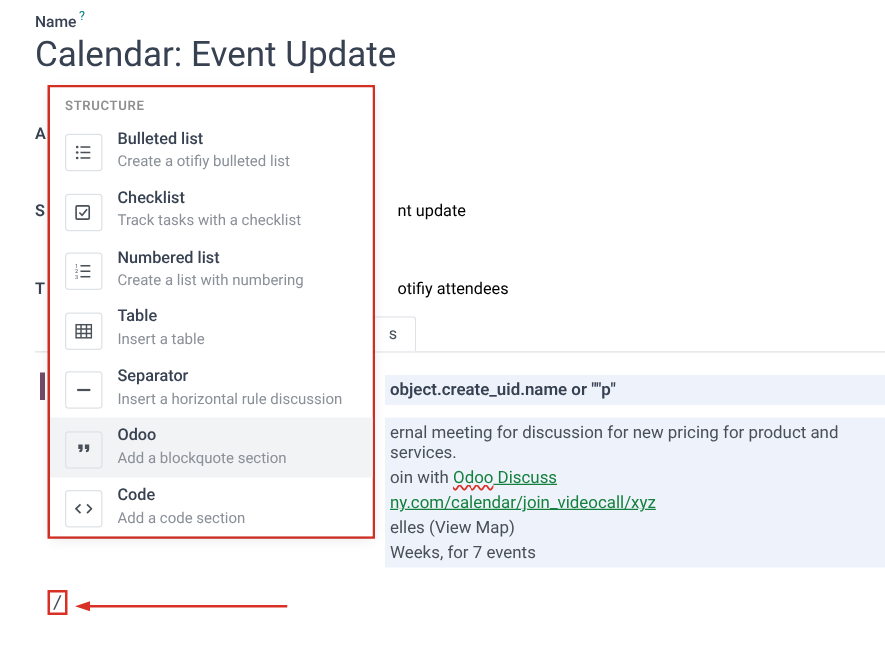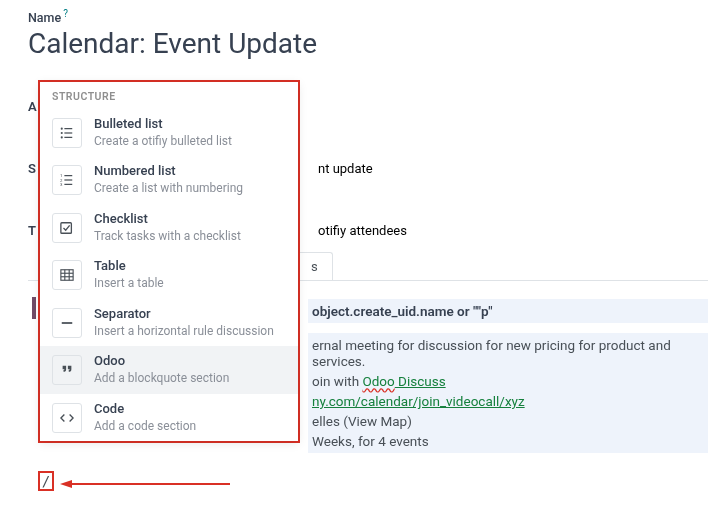--- a/index.html
+++ b/index.html
@@ -16,24 +16,24 @@
 .tab { display: inline-block; padding: 6px 14px; border: 1px solid #dee2e6; border-bottom: none; background: #fff; font-size: 13px; color: #495057; border-radius: 3px 3px 0 0; margin-left: 268px; }
 .content-area { position: relative; padding-left: 10px; }
 .sidebar-accent { position: absolute; left: 4px; top: -2px; width: 4px; height: 22px; background: #714b67; }
 .content-block { background: #eef3fb; padding: 2px 0; }
 .line { padding: 2px 4px; font-size: 13.5px; color: #495057; }
 .line.bold { font-weight: 600; color: #374151; }
 .line .link { color: #15803d; text-decoration: underline; }
 .line .squiggle { text-decoration: underline wavy #d93025; }
 .slash-box { margin-top: 18px; width: 16px; height: 20px; border: 2px solid #d93025; display: flex; align-items: center; justify-content: center; font-family: monospace; font-size: 14px; color: #495057; position: relative; }
 .arrow-svg { position: absolute; left: 20px; top: 6px; }
-.popup-wrap { position: absolute; top: 80px; left: 38px; width: 262px; border: 2px solid #d93025; background: #fff; padding-bottom: 0; z-index: 10; }
+.popup-wrap { position: absolute; top: 68px; left: 38px; width: 262px; border: 2px solid #d93025; background: #fff; padding-bottom: 0; z-index: 10; }
 .popup { background: #fff; box-shadow: 0 2px 10px rgba(0,0,0,.1); }
 .popup-header { font-size: 10.5px; font-weight: 600; letter-spacing: .5px; color: #8f8f8f; padding: 8px 12px 6px; }
-.popup-item { display: flex; align-items: center; padding: 7px 12px; cursor: pointer; }
+.popup-item { display: flex; align-items: flex-end; padding: 7px 12px; cursor: pointer; }
 .popup-item.hover { background: #f1f3f5; }
 .popup-icon { width: 30px; height: 30px; border: 1px solid #dee2e6; border-radius: 3px; display: flex; align-items: center; justify-content: center; margin-right: 12px; flex-shrink: 0; color: #495057; }
 .popup-text { display: flex; flex-direction: column; }
 .popup-title { font-size: 13px; color: #374151; font-weight: 500; line-height: 1.3; }
 .popup-desc { font-size: 12px; color: #8a8f98; line-height: 1.3; margin-top: 1px; }
 </style>
 </head>
 <body>
 
 <div>
@@ -69,21 +69,21 @@
     <div class="content-block">
       <div class="line bold">object.create_uid.name or ""p"</div>
     </div>
     <div class="content-block" style="margin-top:10px;">
       <div class="line">ernal meeting for discussion for new pricing for product and services.</div>
       <div class="line">
         <span>oin with </span><span class="link squiggle"><span>Odoo</span></span><span class="link"> Discuss</span>
       </div>
       <div class="line"><span class="link">ny.com/calendar/join_videocall/xyz</span></div>
       <div class="line">elles (View Map)</div>
-      <div class="line">Weeks, for 4 events</div>
+      <div class="line">Weeks, for 7 events</div>
     </div>
   </div>
   <div class="slash-box">
     <span>/</span>
     <svg class="arrow-svg" width="170" height="10" viewBox="0 0 170 10">
       <line x1="170" y1="5" x2="8" y2="5" stroke="#d93025" stroke-width="2"></line>
       <polygon points="0,5 12,1 12,9" fill="#d93025"></polygon>
     </svg>
   </div>
 </div>
@@ -104,45 +104,45 @@
           </svg>
       </div>
       <div class="popup-text">
         <span class="popup-title">Bulleted list</span>
         <span class="popup-desc">Create a otifiy bulleted list</span>
       </div>
     </div>
 
     <div class="popup-item">
       <div class="popup-icon">
+        <svg width="14" height="14" viewBox="0 0 16 16" fill="none" stroke="currentColor" stroke-width="1.5">
+            <rect x="1" y="2" width="12" height="12" rx="1"></rect>
+            <path d="M4 8l2.5 2.5L11 5"></path>
+          </svg>
+      </div>
+      <div class="popup-text">
+        <span class="popup-title">Checklist</span>
+        <span class="popup-desc">Track tasks with a checklist</span>
+      </div>
+    </div>
+
+    <div class="popup-item">
+      <div class="popup-icon">
         <svg width="14" height="14" viewBox="0 0 16 16" fill="currentColor">
             <text x="0" y="5" font-size="5">1</text>
             <rect x="5" y="2.3" width="9" height="1.4"></rect>
             <text x="0" y="10" font-size="5">2</text>
             <rect x="5" y="7.3" width="9" height="1.4"></rect>
             <text x="0" y="15" font-size="5">3</text>
             <rect x="5" y="12.3" width="9" height="1.4"></rect>
           </svg>
       </div>
       <div class="popup-text">
         <span class="popup-title">Numbered list</span>
         <span class="popup-desc">Create a list with numbering</span>
-      </div>
-    </div>
-
-    <div class="popup-item">
-      <div class="popup-icon">
-        <svg width="14" height="14" viewBox="0 0 16 16" fill="none" stroke="currentColor" stroke-width="1.5">
-            <rect x="1" y="2" width="12" height="12" rx="1"></rect>
-            <path d="M4 8l2.5 2.5L11 5"></path>
-          </svg>
-      </div>
-      <div class="popup-text">
-        <span class="popup-title">Checklist</span>
-        <span class="popup-desc">Track tasks with a checklist</span>
       </div>
     </div>
 
     <div class="popup-item">
       <div class="popup-icon">
         <svg width="14" height="14" viewBox="0 0 16 16" fill="none" stroke="currentColor" stroke-width="1.3">
             <rect x="1" y="2" width="14" height="12"></rect>
             <line x1="1" y1="6" x2="15" y2="6"></line>
             <line x1="1" y1="10" x2="15" y2="10"></line>
             <line x1="5.5" y1="2" x2="5.5" y2="14"></line>

